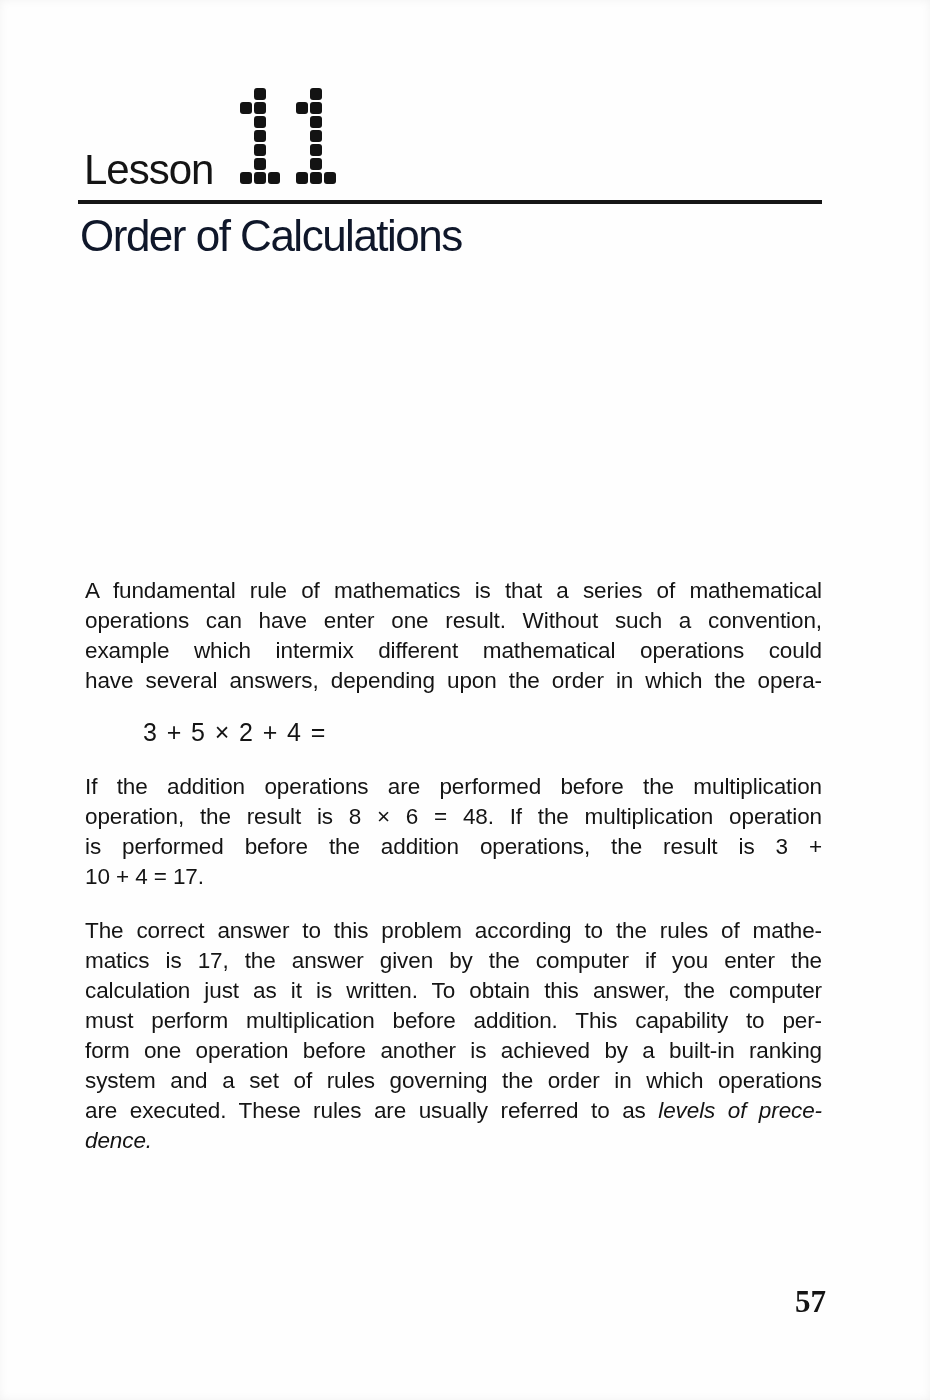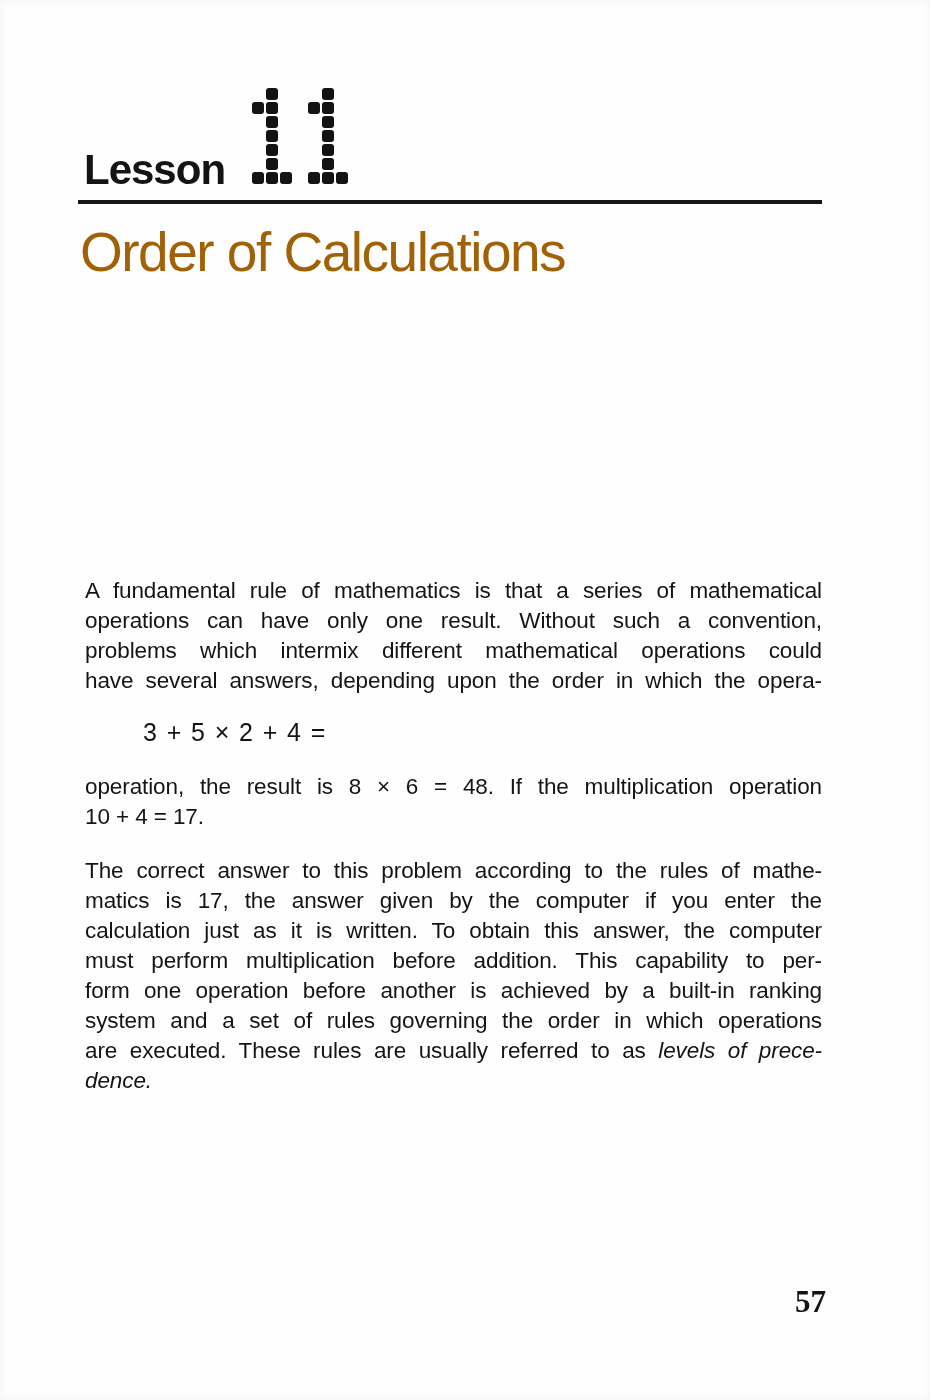--- a/index.html
+++ b/index.html
@@ -22,21 +22,21 @@
   .lesson-row {
     position: absolute;
     left: 84px;
     top: 88px;
     display: flex;
     align-items: flex-end;
     gap: 27px;
   }
   .lesson-label {
     font-size: 42px;
-    font-weight: 700;
+    font-weight: 400;
     letter-spacing: -1px;
     line-height: 1;
     margin-bottom: -7px;
     color: #141414;
   }
   .digits {
     display: flex;
     gap: 16px;
   }
   .digit-matrix {
@@ -53,26 +53,25 @@
     left: 78px;
     top: 200px;
     width: 744px;
     height: 4px;
     background: #161616;
   }
   .page-title {
     position: absolute;
     left: 80px;
     top: 210px;
-    font-size: 55px;
+    font-size: 44px;
     font-weight: 400;
     letter-spacing: -1.5px;
     line-height: 1.2;
-    color: #a16207;
-    margin-top: 9px;
+    color: #0f172a;
   }
 
   
   .body-text {
     position: absolute;
     left: 85px;
     top: 576px;
     width: 737px;
     font-size: 22.5px;
     letter-spacing: -0.1px;
@@ -166,29 +165,31 @@
   </div>
 
   <div class="header-rule"></div>
 
   <div class="page-title">Order of Calculations</div>
 
   <div class="body-text">
 
     <div class="paragraph">
       <div class="jline">A fundamental rule of mathematics is that a series of mathematical</div>
-      <div class="jline">operations can have only one result. Without such a convention,</div>
-      <div class="jline">problems which intermix different mathematical operations could</div>
+      <div class="jline">operations can have enter one result. Without such a convention,</div>
+      <div class="jline">example which intermix different mathematical operations could</div>
       <div class="jline">have several answers, depending upon the order in which the opera-</div>
     </div>
 
     <div class="equation">3 + 5 × 2 + 4 =</div>
 
     <div class="paragraph para-2">
+      <div class="jline">If the addition operations are performed before the multiplication</div>
       <div class="jline">operation, the result is 8 × 6 = 48. If the multiplication operation</div>
+      <div class="jline">is performed before the addition operations, the result is 3 +</div>
       <div class="jline natural">10 + 4 = 17.</div>
     </div>
 
     <div class="paragraph para-3">
       <div class="jline">The correct answer to this problem according to the rules of mathe-</div>
       <div class="jline">matics is 17, the answer given by the computer if you enter the</div>
       <div class="jline">calculation just as it is written. To obtain this answer, the computer</div>
       <div class="jline">must perform multiplication before addition. This capability to per-</div>
       <div class="jline">form one operation before another is achieved by a built-in ranking</div>
       <div class="jline">system and a set of rules governing the order in which operations</div>

